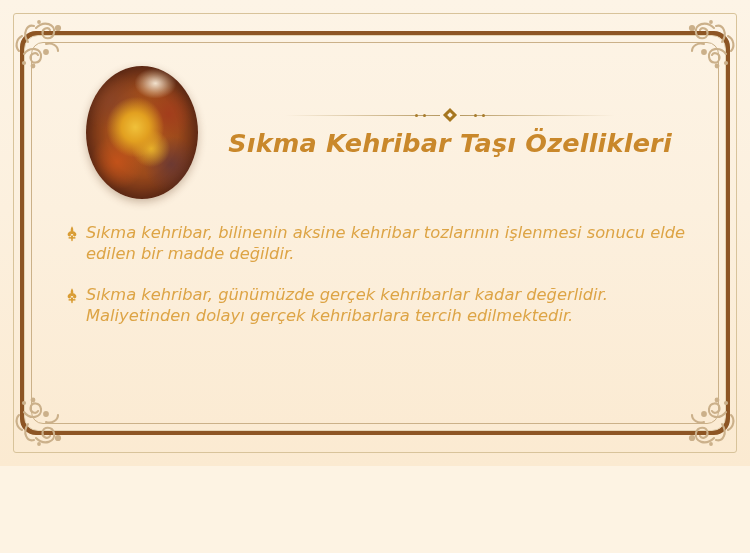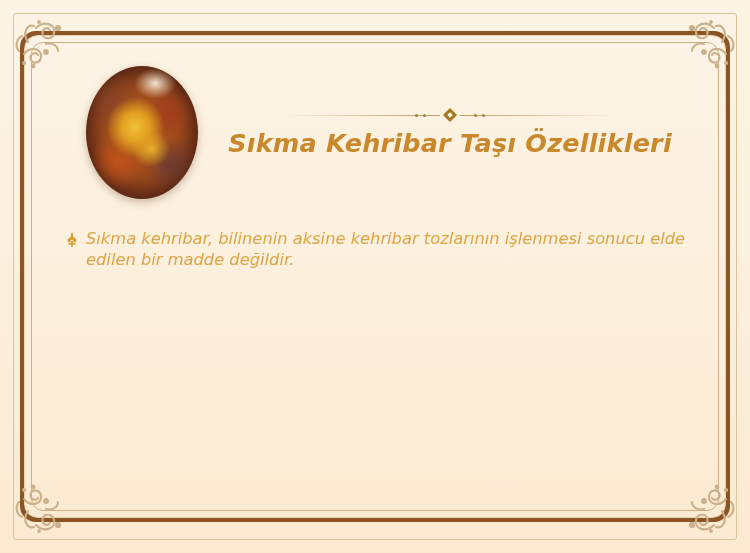--- a/index.html
+++ b/index.html
@@ -2,21 +2,21 @@
 <html><head>
 <meta charset="utf-8">
 <style>
   html,body{margin:0;padding:0;}
   body{
     width:750px;height:553px;overflow:hidden;
     font-family:"DejaVu Sans", sans-serif;
     background:#fdf3e3;
   }
   #card{
-    position:relative;width:750px;height:553px;
+    position:relative;width:750px;height:466px;
     background:
       linear-gradient(180deg,#fdf4e6 0%,#fcf0de 45%,#fbead1 100%);
     overflow:hidden;
   }
   
   .frame-outer{
     position:absolute;left:13px;top:13px;right:13px;bottom:13px;
     border:1px solid #d8c39a;border-radius:3px;
     pointer-events:none;
   }
@@ -84,21 +84,21 @@
     content:"";position:absolute;left:3px;top:3px;width:4px;height:4px;background:#fdf3e3;
   }
   .title{
     font-family:"DejaVu Sans", sans-serif;
     font-style:italic;font-weight:600;
     font-size:25.5px;letter-spacing:.2px;
     color:#c9882b;white-space:nowrap;
   }
   
   .body{
-    position:absolute;left:62px;top:228px;width:630px;
+    position:absolute;left:62px;top:222px;width:630px;
   }
   .item{display:flex;align-items:flex-start;margin-bottom:20px;}
   .bullet{
     flex:0 0 auto;width:20px;height:20px;margin-top:2px;margin-right:4px;
   }
   .item-text{
     font-family:"DejaVu Sans", sans-serif;
     font-style:italic;font-weight:500;
     font-size:16.3px;line-height:21px;
     color:#dda445;
@@ -205,15 +205,27 @@
           <path d="M10 7.1c1.6-.1 3 .6 3.9 2 .7 1.1.6 2.3-.3 3-.8.6-1.9.4-2.4-.5-.4-.7-.2-1.5.5-1.8-.6-.1-1.2.1-1.7.5z"></path>
           <path d="M10 7.1c-1.6-.1-3 .6-3.9 2-.7 1.1-.6 2.3.3 3 .8.6 1.9.4 2.4-.5.4-.7.2-1.5-.5-1.8.6-.1 1.2.1 1.7.5z"></path>
           <path d="M8.9 11.4h2.2l-.4 5.1c0 .4-.3.7-.7.7s-.7-.3-.7-.7z"></path>
           <path d="M6.6 13.1h6.8v1.5H6.6z"></path>
         </g>
       </svg>
       <div class="item-text">Sıkma kehribar, bilinenin aksine kehribar tozlarının işlenmesi sonucu elde edilen bir madde değildir.</div>
     </div>
 
 
+    <div class="item">
+      <svg class="bullet" viewBox="0 0 20 20">
+        <g fill="#d99c33">
+          <path d="M10 2.2c1.1 1.6 1.5 3.3 1.2 5.1h-2.4C8.5 5.5 8.9 3.8 10 2.2z"></path>
+          <path d="M10 7.1c1.6-.1 3 .6 3.9 2 .7 1.1.6 2.3-.3 3-.8.6-1.9.4-2.4-.5-.4-.7-.2-1.5.5-1.8-.6-.1-1.2.1-1.7.5z"></path>
+          <path d="M10 7.1c-1.6-.1-3 .6-3.9 2-.7 1.1-.6 2.3.3 3 .8.6 1.9.4 2.4-.5.4-.7.2-1.5-.5-1.8.6-.1 1.2.1 1.7.5z"></path>
+          <path d="M8.9 11.4h2.2l-.4 5.1c0 .4-.3.7-.7.7s-.7-.3-.7-.7z"></path>
+          <path d="M6.6 13.1h6.8v1.5H6.6z"></path>
+        </g>
+      </svg>
+      <div class="item-text">Sıkma kehribar, günümüzde gerçek kehribarlar kadar değerlidir. Maliyetinden dolayı gerçek kehribarlara tercih edilmektedir.</div>
+    </div>
 
   </div>
 </div>
 
 </body></html>

